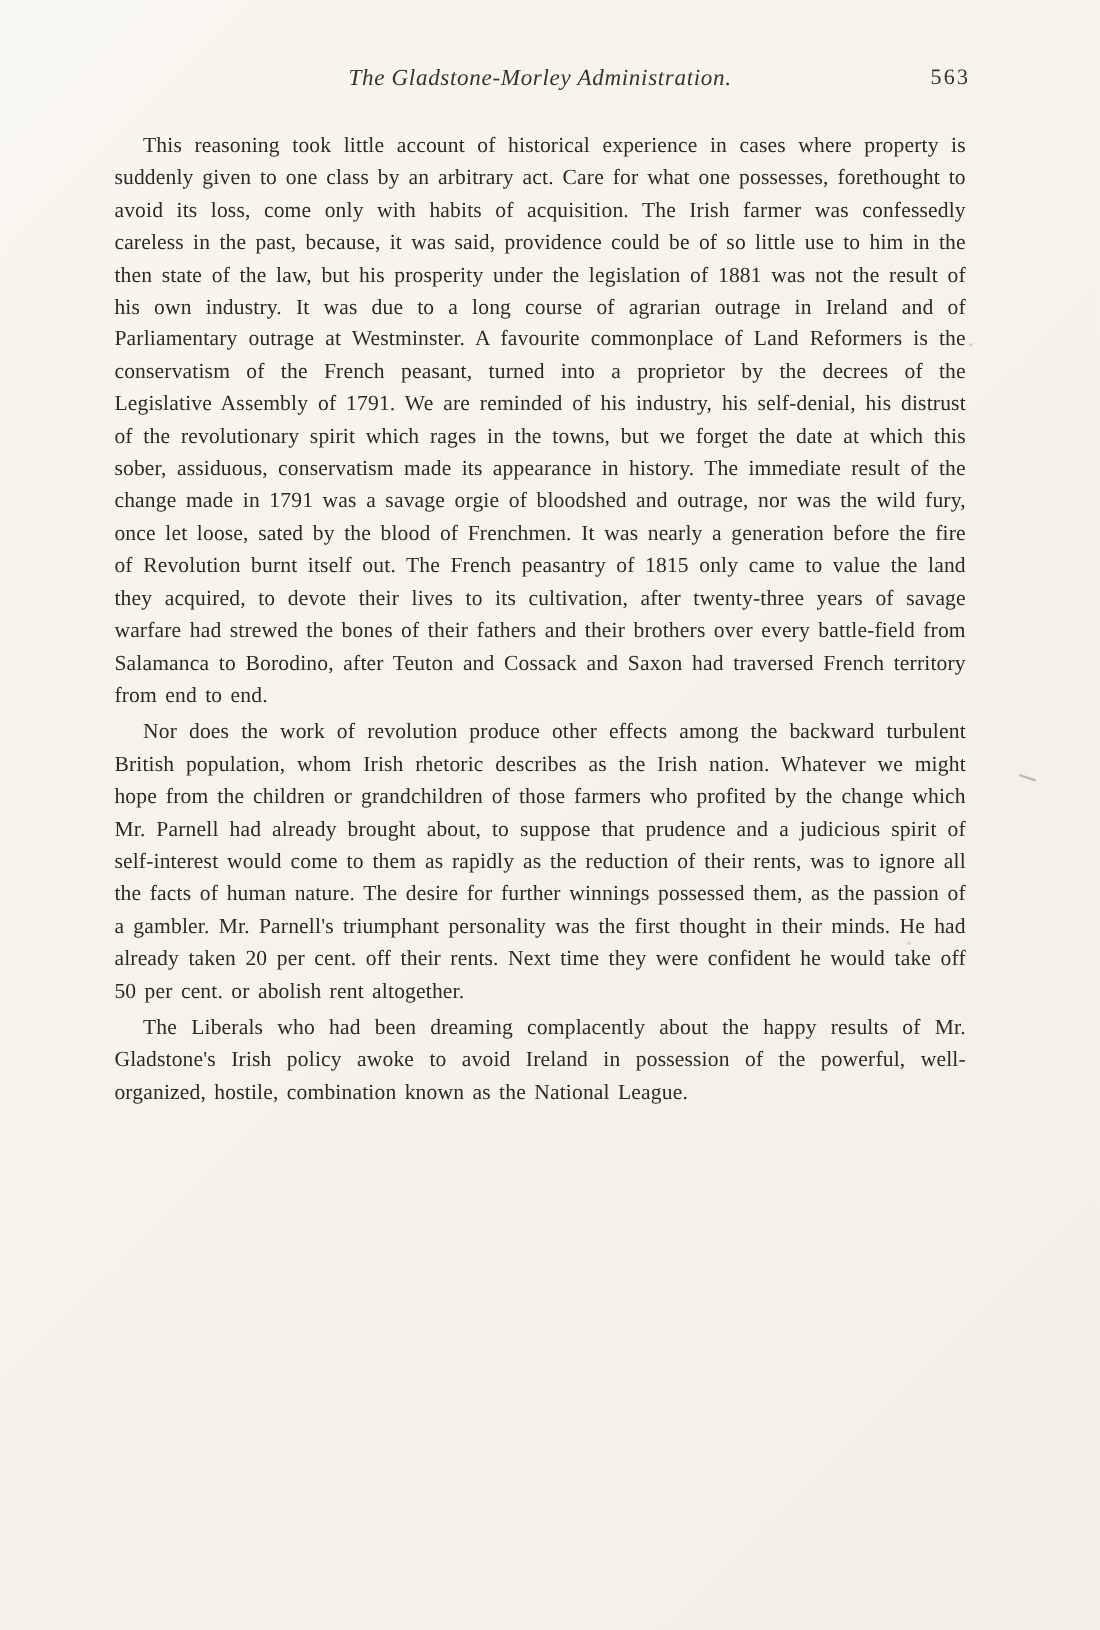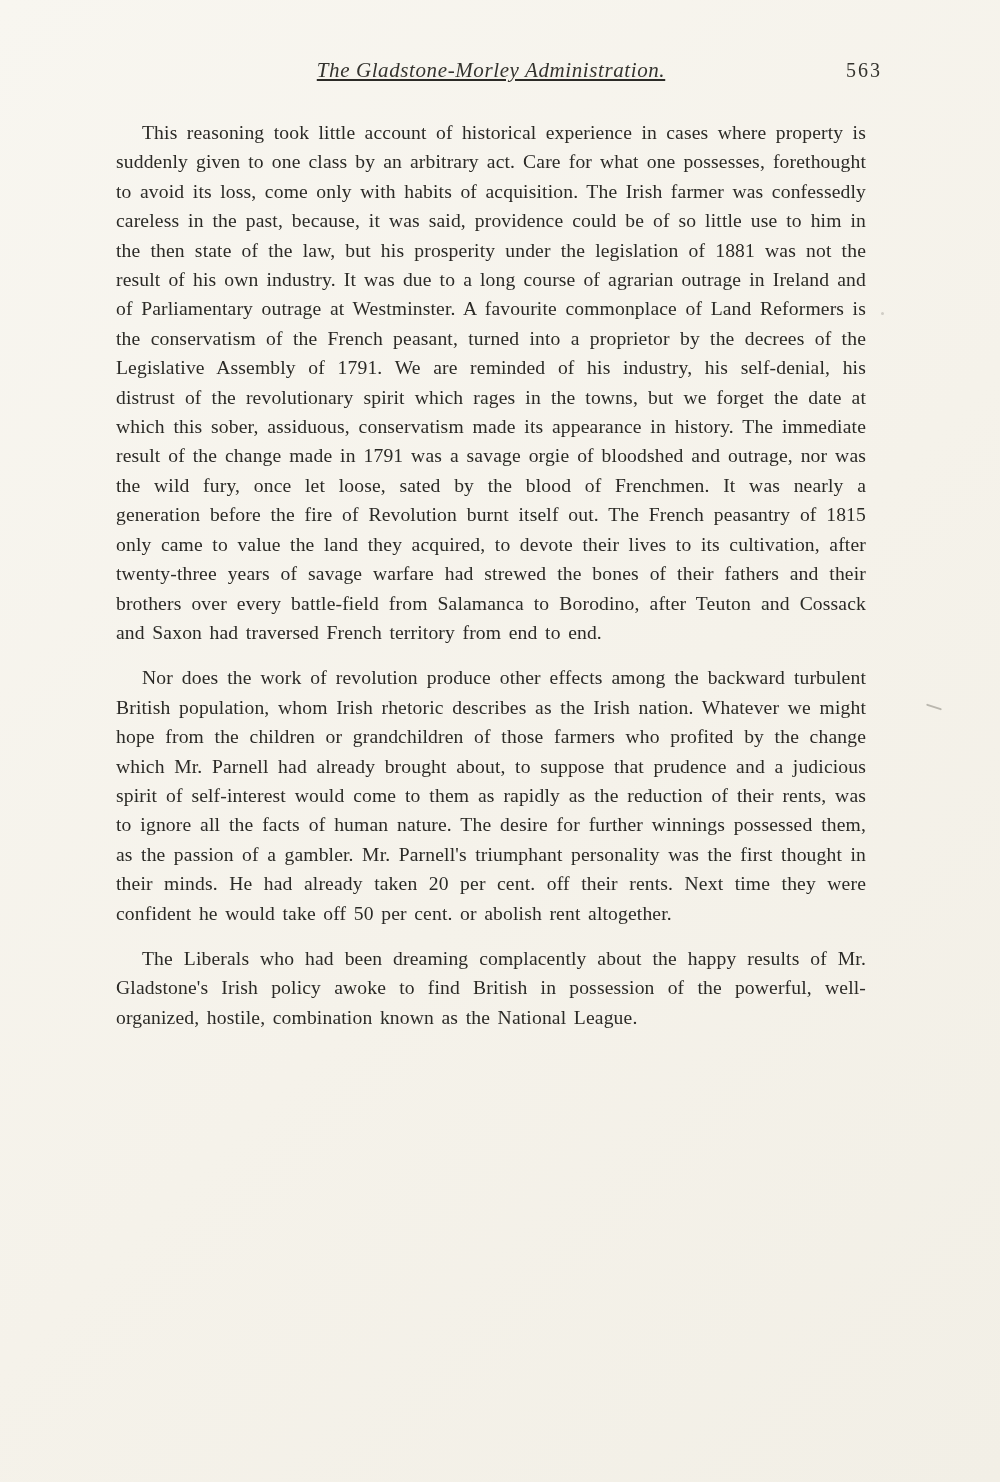--- a/index.html
+++ b/index.html
@@ -15,21 +15,20 @@
     background: linear-gradient(135deg, #f8f6f0 0%, #f5f2ea 55%, #f2efe6 100%);
     color: #2b2a26;
     font-family: "Liberation Serif", "DejaVu Serif", serif;
     overflow: hidden;
     box-sizing: border-box;
   }
   .running-head {
     position: relative;
     margin: 58px 118px 0 100px;
     height: 34px;
-    text-decoration: underline;
   }
   .running-title {
     display: block;
     text-align: center;
     font-style: italic;
     font-size: 21px;
     letter-spacing: 0.6px;
     color: #34332e;
   }
   .page-number {
@@ -42,21 +41,21 @@
   }
   .text-block {
     margin: 26px 118px 0 100px;
     font-size: 19.6px;
     line-height: 29.4px;
     text-align: justify;
     letter-spacing: 0.15px;
     word-spacing: 2.5px;
   }
   .text-block p {
-    margin: 16px;
+    margin: 4px;
     text-indent: 26px;
   }
   
   .artifact {
     position: absolute;
     background: #8a877e;
     opacity: 0.55;
   }
   .artifact-dash {
     right: 58px;
@@ -89,20 +88,20 @@
 <div class="scan-page">
 
   <div class="running-head">
     <span class="running-title">The Gladstone-Morley Administration.</span>
     <span class="page-number">563</span>
   </div>
 
   <div class="text-block">
     <p>This reasoning took little account of historical experience in cases where property is suddenly given to one class by an arbitrary act.  Care for what one possesses, forethought to avoid its loss, come only with habits of acquisition.  The Irish farmer was confessedly careless in the past, because, it was said, providence could be of so little use to him in the then state of the law, but his prosperity under the legislation of 1881 was not the result of his own industry.  It was due to a long course of agrarian outrage in Ireland and of Parliamentary outrage at Westminster.  A favourite commonplace of Land Reformers is the conservatism of the French peasant, turned into a proprietor by the decrees of the Legislative Assembly of 1791.  We are reminded of his industry, his self-denial, his distrust of the revolutionary spirit which rages in the towns, but we forget the date at which this sober, assiduous, conservatism made its appearance in history.  The immediate result of the change made in 1791 was a savage orgie of bloodshed and outrage, nor was the wild fury, once let loose, sated by the blood of Frenchmen.  It was nearly a generation before the fire of Revolution burnt itself out.  The French peasantry of 1815 only came to value the land they acquired, to devote their lives to its cultivation, after twenty-three years of savage warfare had strewed the bones of their fathers and their brothers over every battle-field from Salamanca to Borodino, after Teuton and Cossack and Saxon had traversed French territory from end to end.</p>
     <p>Nor does the work of revolution produce other effects among the backward turbulent British population, whom Irish rhetoric describes as the Irish nation.  Whatever we might hope from the children or grandchildren of those farmers who profited by the change which Mr. Parnell had already brought about, to suppose that prudence and a judicious spirit of self-interest would come to them as rapidly as the reduction of their rents, was to ignore all the facts of human nature.  The desire for further winnings possessed them, as the passion of a gambler. Mr. Parnell's triumphant personality was the first thought in their minds.  He had already taken 20 per cent. off their rents. Next time they were confident he would take off 50 per cent. or abolish rent altogether.</p>
-    <p>The Liberals who had been dreaming complacently about the happy results of Mr. Gladstone's Irish policy awoke to find British in possession of the powerful, well-organized, hostile, combination known as the National League.</p>
+    <p>The Liberals who had been dreaming complacently about the happy results of Mr. Gladstone's Irish policy awoke to avoid Ireland in possession of the powerful, well-organized, hostile, combination known as the National League.</p>
   </div>
 
   <span class="artifact artifact-dash"></span>
   <span class="artifact artifact-dot-1"></span>
   <span class="artifact artifact-dot-2"></span>
 
 </div>
 
 </body></html>

